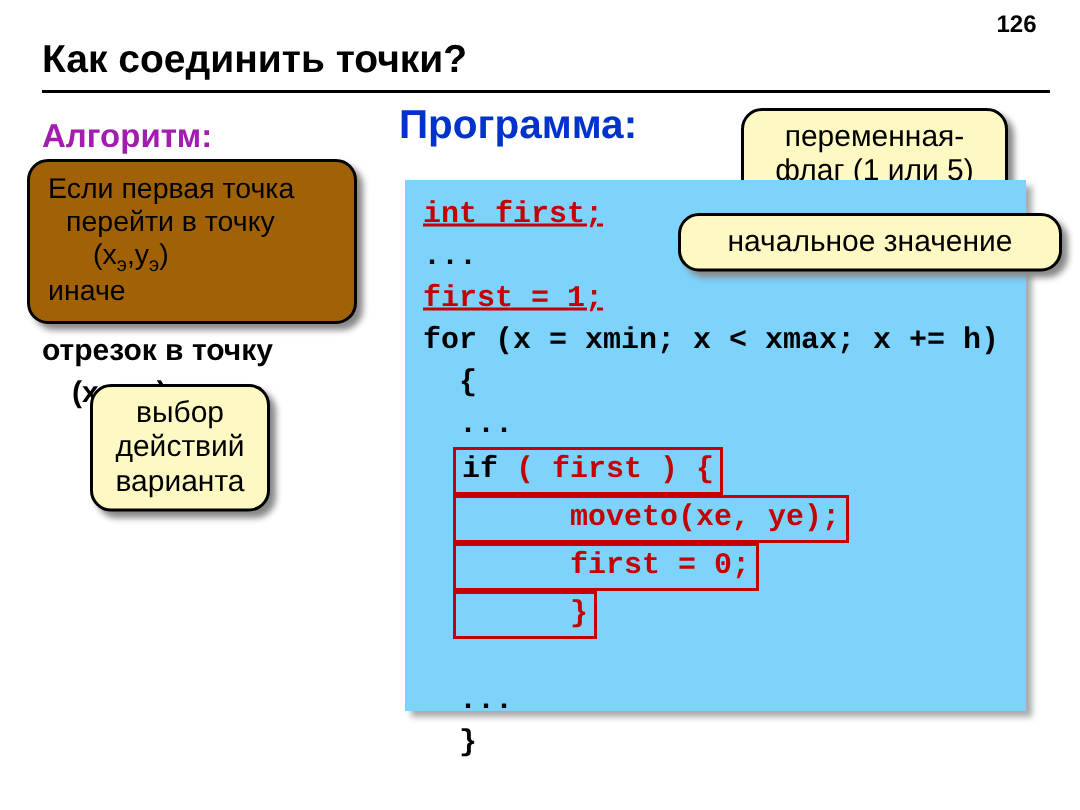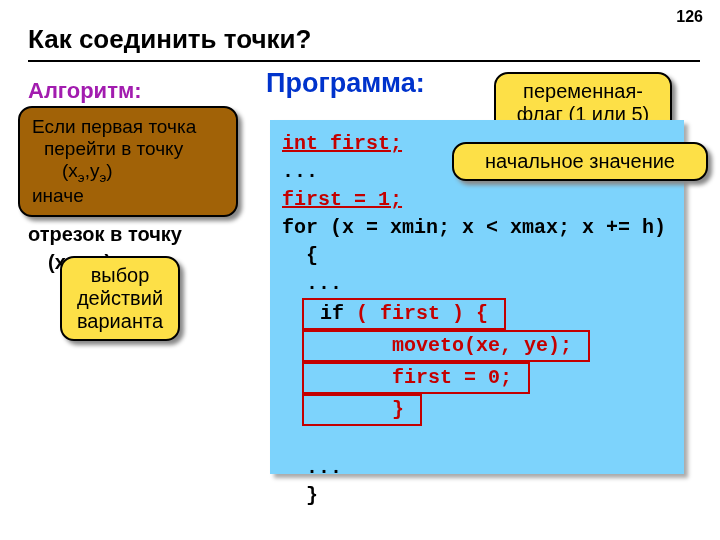--- a/index.html
+++ b/index.html
@@ -8,21 +8,21 @@
     width: 720px;
     height: 540px;
     font-family: Arial, Helvetica, sans-serif;
     background: #fff;
     position: relative;
     color: #000;
   }
   .pagenum {
     position: absolute;
     top: 8px;
-    right: 17px;
+    right: 29px;
     font-weight: bold;
     font-size: 16px;
   }
   .title {
     position: absolute;
     top: 24px;
     left: 28px;
     font-weight: bold;
     font-size: 26px;
   }
@@ -58,21 +58,21 @@
     font-weight: bold;
     font-size: 20px;
     line-height: 28px;
   }
 
   
   .callout {
     position: absolute;
     border: 2px solid #000;
     border-radius: 14px;
-    background: #fde047;
+    background: #fef9c3;
     padding: 6px 14px;
     font-size: 20px;
     text-align: center;
     box-shadow: 4px 4px 4px #888;
     line-height: 1.15;
   }
   .callout.alg-box {
     left: 18px;
     top: 106px;
     width: 220px;
@@ -114,21 +114,21 @@
   }
   .code-line { white-space: pre; }
   .hl-red-under {
     color: #c40000;
     text-decoration: underline;
   }
   .redbox {
     border: 2px solid #c40000;
     display: inline-block;
     margin-left: -4px;
-    padding: 0 16px;
+    padding: 0 4px;
   }
   .redbox .hl-red { color: #c40000; }
   .redbox .k { color: #000; }
   .sub { font-size: 0.7em; vertical-align: sub; }
 </style>
 </head>
 <body>
 
 <div class="pagenum">126</div>
 <div class="title">Как соединить точки?</div>

